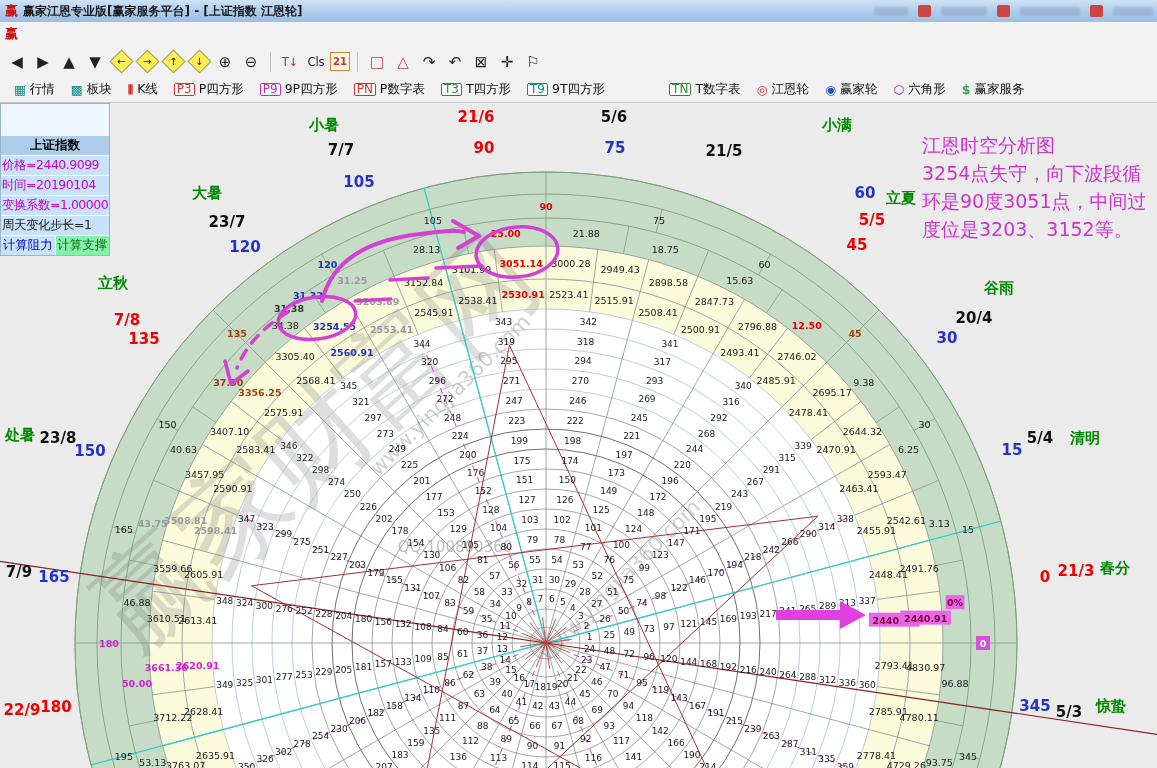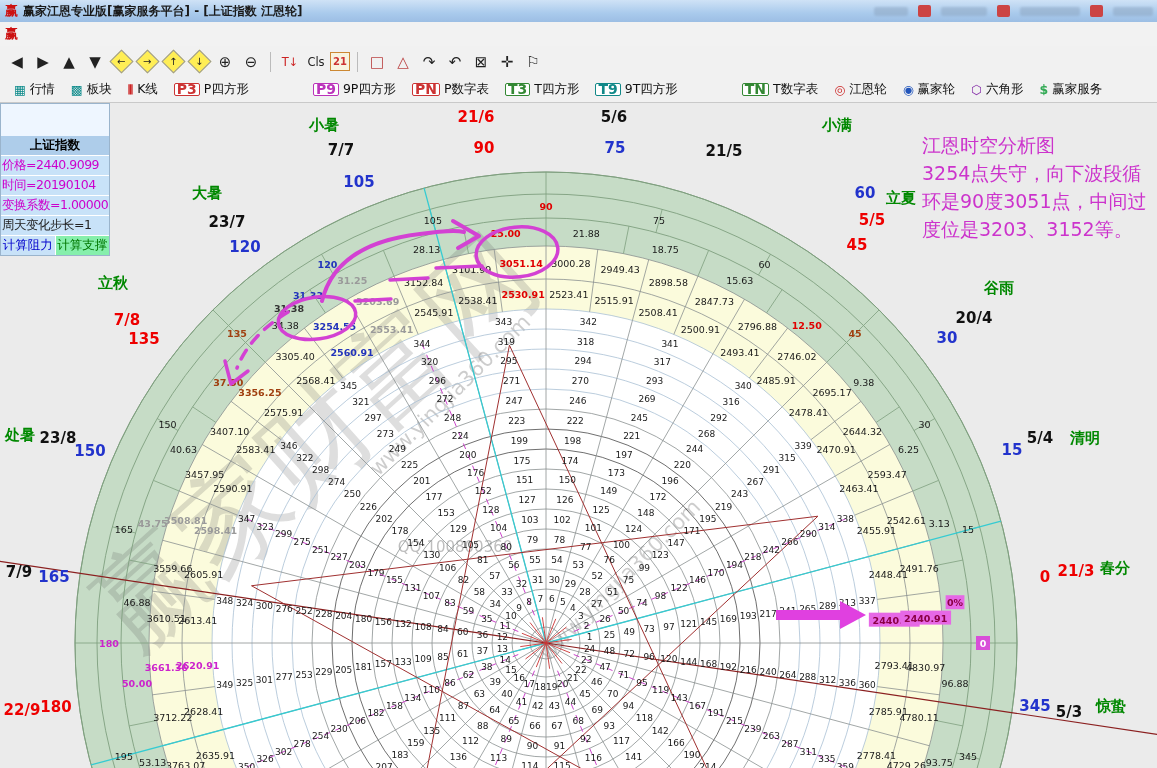--- a/index.html
+++ b/index.html
@@ -21,21 +21,21 @@
     border-bottom:1px solid #c9c9c9;display:flex;align-items:center;padding-left:4px;}
   .tb1-btn{min-width:24px;height:24px;display:flex;align-items:center;justify-content:center;
     margin:0 1px;font-size:15px;color:#222;}
   .tb1-sep{width:1px;height:20px;background:#bbb;margin:0 6px;}
   .diamond{width:15px;height:15px;background:#ffee55;border:1px solid #999;transform:rotate(45deg);
     display:flex;align-items:center;justify-content:center;}
   .diamond span{transform:rotate(-45deg);font-size:10px;color:#222;}
   .toolbar2{position:absolute;left:0;top:77px;width:1157px;height:25px;z-index:20;background:#f1f1f1;
     border-bottom:1px solid #c9c9c9;display:flex;align-items:center;padding-left:6px;font-size:12.5px;color:#111;}
   .tb2-item{display:flex;align-items:center;gap:4px;padding:2px 8px;}
-  .badge{font-size:14px;font-weight:bold;border:1px solid;border-radius:2px;padding:0 2px;line-height:11px;background:#fff;}
+  .badge{font-size:12px;font-weight:normal;border:1px solid;border-radius:2px;padding:0 2px;line-height:11px;background:#fff;}
   
   .panel{position:absolute;left:0;top:103px;width:108px;z-index:15;font-size:12.5px;
     background:#eef6ff;border:1px solid #9ab4cc;}
   .panel-title{background:#aecdea;color:#000;text-align:center;padding:1px 0;border-bottom:1px solid #fff;font-weight:bold;margin-top:32px;}
   .panel-row{background:#c8e2f8;color:#cc00cc;padding:1px 1px;border-bottom:1px solid #fff;white-space:nowrap;letter-spacing:-0.5px;}
   .panel-row.dark{color:#222;}
   .panel-btns{display:flex;}
   .btn-res{flex:1;background:#c8e2f8;color:#0000cc;text-align:center;padding:1px 0;border-right:1px solid #fff;}
   .btn-sup{flex:1;background:#86efac;color:#007700;text-align:center;padding:1px 0;}
   
@@ -116,21 +116,21 @@
     </div>
     <div class="tb2-item">
       <span style="color: rgb(204, 34, 34); font-weight: bold;">⦀</span>
       <span>K线</span>
     </div>
     <div class="tb2-item">
       <span class="badge" style="color: rgb(204, 51, 51); border-color: rgb(204, 51, 51);">P3</span>
       <span>P四方形</span>
     </div>
     <div class="tb2-item">
-      <span class="badge" style="color: rgb(187, 51, 187); border-color: rgb(187, 51, 187); margin-left: 48px;">P9</span>
+      <span class="badge" style="color: rgb(187, 51, 187); border-color: rgb(187, 51, 187);">P9</span>
       <span>9P四方形</span>
     </div>
     <div class="tb2-item">
       <span class="badge" style="color: rgb(204, 51, 51); border-color: rgb(204, 51, 51);">PN</span>
       <span>P数字表</span>
     </div>
     <div class="tb2-item">
       <span class="badge" style="color: rgb(51, 136, 51); border-color: rgb(51, 136, 51);">T3</span>
       <span>T四方形</span>
     </div>

